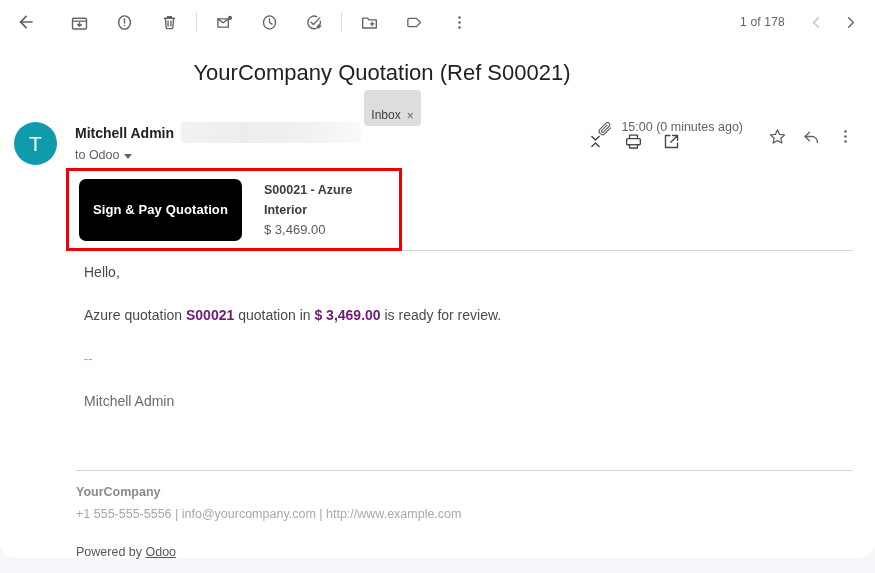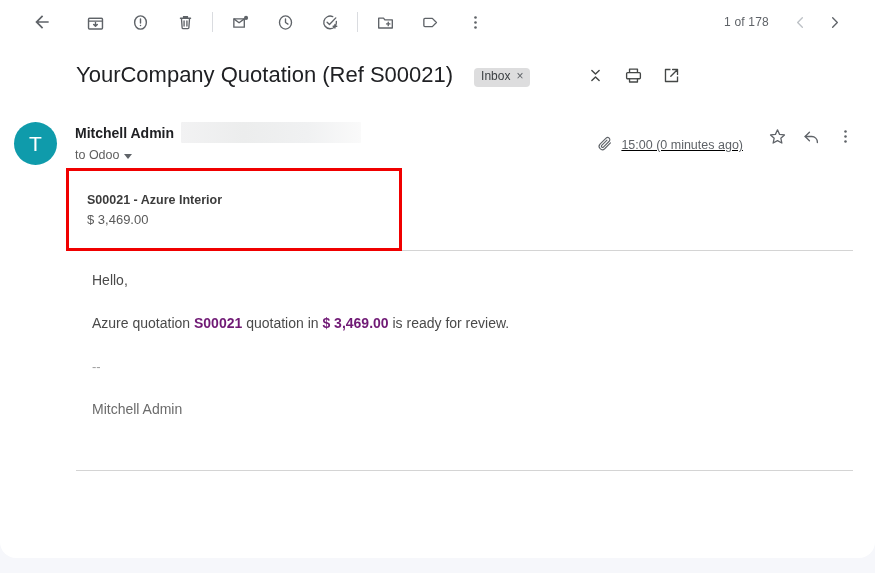--- a/index.html
+++ b/index.html
@@ -31,21 +31,21 @@
     border-bottom-right-radius: 16px;
   }
 
   
   .toolbar {
     position: absolute;
     left: 0; top: 0;
     width: 875px; height: 44px;
     display: flex;
     align-items: center;
-    padding: 0 24px;
+    padding: 0 8px;
   }
   .tb-btn {
     width: 36px; height: 36px;
     display: flex; align-items: center; justify-content: center;
     border-radius: 50%;
     cursor: pointer;
     flex: 0 0 auto;
   }
   .tb-btn svg { display: block; }
   .tb-gap { width: 17px; flex: 0 0 auto; }
@@ -67,35 +67,36 @@
   .tb-nav { width: 34px; height: 34px; }
 
   
   .subject-row {
     position: absolute;
     left: 0; top: 58px;
     width: 706px;
     display: flex;
     align-items: center;
     padding: 0 18px 0 76px;
+    flex-direction: column;
   }
   .subject {
     font-size: 22px;
     font-weight: 400;
     color: #202124;
     letter-spacing: 0;
     line-height: 30px;
     white-space: nowrap;
   }
   .chip {
     display: inline-flex;
     align-items: center;
     gap: 6px;
     margin-left: 21px;
-    padding: 1px 7px 3px 7px;
+    padding: 18px 7px 3px 7px;
     border-radius: 4px;
     background: #ddddde;
     font-size: 12px;
     color: #3c4043;
     line-height: 15px;
     position: relative;
     top: 2px;
   }
   .chip-x {
     font-size: 12px;
@@ -166,23 +167,22 @@
     border-right: 4.5px solid transparent;
     border-top: 5px solid #5f6368;
     position: relative;
     top: 1px;
   }
 
   .msg-meta {
     position: absolute;
     right: 14px; top: 120px;
     display: flex;
-    align-items: flex-end;
+    align-items: flex-start;
     gap: 2px;
-    text-decoration: underline;
   }
   .meta-time {
     font-size: 12.5px;
     color: #5f6368;
     margin-right: 16px;
     margin-left: 6px;
     white-space: nowrap;
   }
   .mm-btn {
     width: 32px; height: 32px;
@@ -238,26 +238,25 @@
     width: 777px;
     height: 1px;
     background: #d4d4d4;
   }
   .rule-top { top: 250px; }
   .rule-bottom { top: 470px; }
 
   
   .body {
     position: absolute;
-    left: 92px; top: 262px;
+    left: 84px; top: 262px;
     width: 777px;
     font-size: 14px;
     color: #4a4a4a;
     line-height: 21px;
-    margin-top: 8px;
   }
   .body p { margin: 0 0 22px 0; }
   .body b { color: #701a75; font-weight: bold; }
   .sig-dashes { color: #9e9e9e; font-size: 13px; margin: 0 0 5px 0; }
   .sig-name { color: #6b6b6b; font-size: 14px; margin: 0; }
 
   
   .footer {
     position: absolute;
     left: 76px; top: 482px;
@@ -456,33 +455,41 @@
           <circle cx="12" cy="12" r="1.6"></circle>
           <circle cx="12" cy="18.4" r="1.6"></circle>
         </svg>
       </span>
     </div>
 
     <div class="rule rule-top"></div>
 
     <div class="quote-highlight">
       <div class="quote-inner">
+        <div class="pay-btn">Sign &amp; Pay Quotation</div>
         <div class="quote-details">
           <div class="q-title">S00021 - Azure Interior</div>
           <div class="q-amount">$ 3,469.00</div>
         </div>
       </div>
     </div>
 
     <div class="body">
       <p>Hello,</p>
       <p>
         <span>Azure quotation </span><b>S00021</b><span> quotation in </span><b>$ 3,469.00</b><span> is ready for review.</span>
       </p>
       <p class="sig-dashes">--</p>
       <p class="sig-name">Mitchell Admin</p>
     </div>
 
     <div class="rule rule-bottom"></div>
 
+    <div class="footer">
+      <div class="f-company">YourCompany</div>
+      <div class="f-contact">+1 555-555-5556 | info@yourcompany.com | http://www.example.com</div>
+      <div class="f-powered">
+        <span>Powered by </span><a>Odoo</a>
+      </div>
+    </div>
 
   </div>
 </div>
 
 </body></html>

